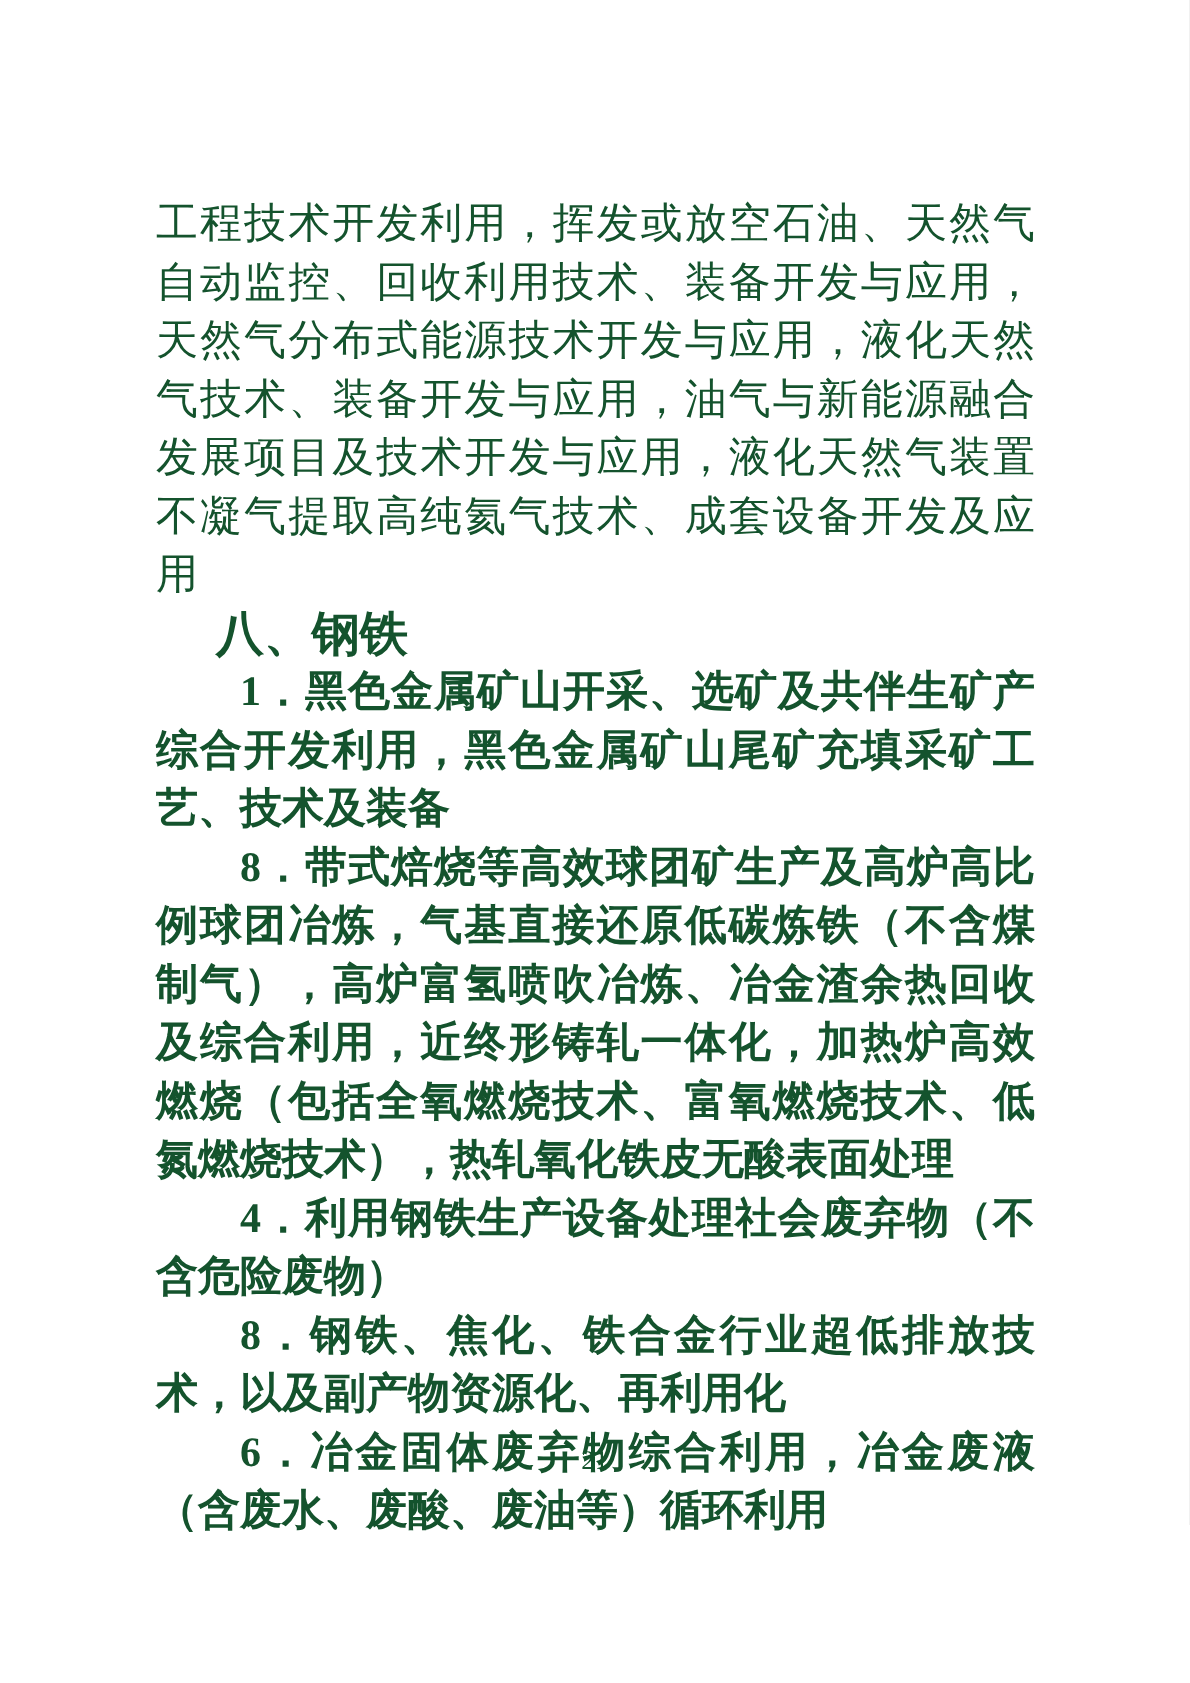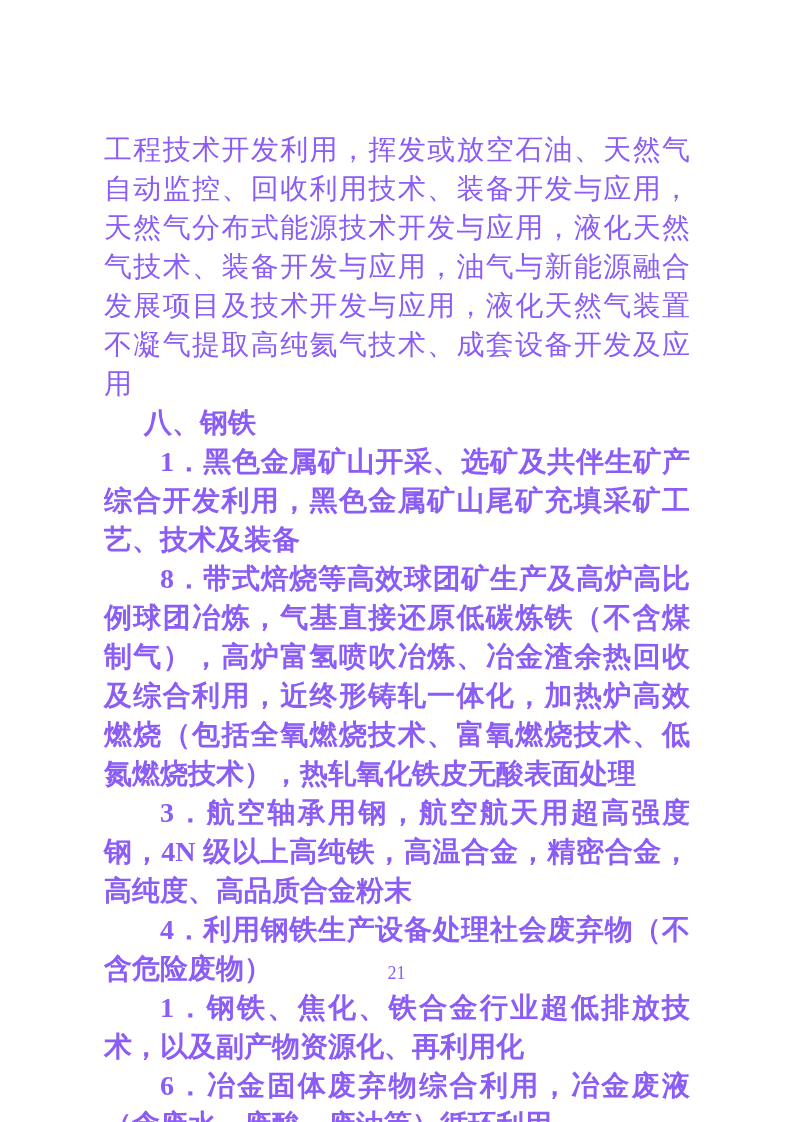--- a/index.html
+++ b/index.html
@@ -7,21 +7,21 @@
     padding: 0;
     background: #e8e8e8;
   }
   .page {
     position: relative;
     width: 793px;
     height: 1122px;
     background: #ffffff;
     margin: 0 auto;
     overflow: hidden;
-    color: #8b5cf6;
+    color: #14532d;
     font-family: "Liberation Serif", "DejaVu Serif", serif;
   }
   .textblock {
     position: absolute;
     left: 104px;
     top: 130px;
     width: 586px;
   }
   .para {
     margin: 0;
@@ -34,21 +34,21 @@
   }
   .para.indent {
     text-indent: 2em;
     font-weight: bold;
   }
   .para.no-indent {
     text-indent: 0;
   }
   .sec-heading {
     margin: 0;
-    font-size: 28px;
+    font-size: 32px;
     line-height: 39px;
     font-weight: 700;
     text-indent: 40px;
     font-family: "Liberation Sans", "DejaVu Sans", sans-serif;
   }
   .page-number {
     position: absolute;
     left: 0;
     top: 962px;
     width: 100%;
@@ -63,21 +63,20 @@
 
 <div class="page">
   <div class="textblock">
 
     <p class="para no-indent">工程技术开发利用，挥发或放空石油、天然气自动监控、回收利用技术、装备开发与应用，天然气分布式能源技术开发与应用，液化天然气技术、装备开发与应用，油气与新能源融合发展项目及技术开发与应用，液化天然气装置不凝气提取高纯氦气技术、成套设备开发及应用</p>
 
     <h2 class="sec-heading">八、钢铁</h2>
 
     <p class="para indent">1．黑色金属矿山开采、选矿及共伴生矿产综合开发利用，黑色金属矿山尾矿充填采矿工艺、技术及装备</p>
     <p class="para indent">8．带式焙烧等高效球团矿生产及高炉高比例球团冶炼，气基直接还原低碳炼铁（不含煤制气），高炉富氢喷吹冶炼、冶金渣余热回收及综合利用，近终形铸轧一体化，加热炉高效燃烧（包括全氧燃烧技术、富氧燃烧技术、低氮燃烧技术），热轧氧化铁皮无酸表面处理</p>
-    <p class="para indent">3．航空轴承用钢，航空航天用超高强度钢，4N 级以上高纯铁，高温合金，精密合金，高纯度、高品质合金粉末</p>
     <p class="para indent">4．利用钢铁生产设备处理社会废弃物（不含危险废物）</p>
-    <p class="para indent">1．钢铁、焦化、铁合金行业超低排放技术，以及副产物资源化、再利用化</p>
+    <p class="para indent">8．钢铁、焦化、铁合金行业超低排放技术，以及副产物资源化、再利用化</p>
     <p class="para indent">6．冶金固体废弃物综合利用，冶金废液（含废水、废酸、废油等）循环利用</p>
 
   </div>
 
   <div class="page-number">21</div>
 </div>
 
 </body></html>

